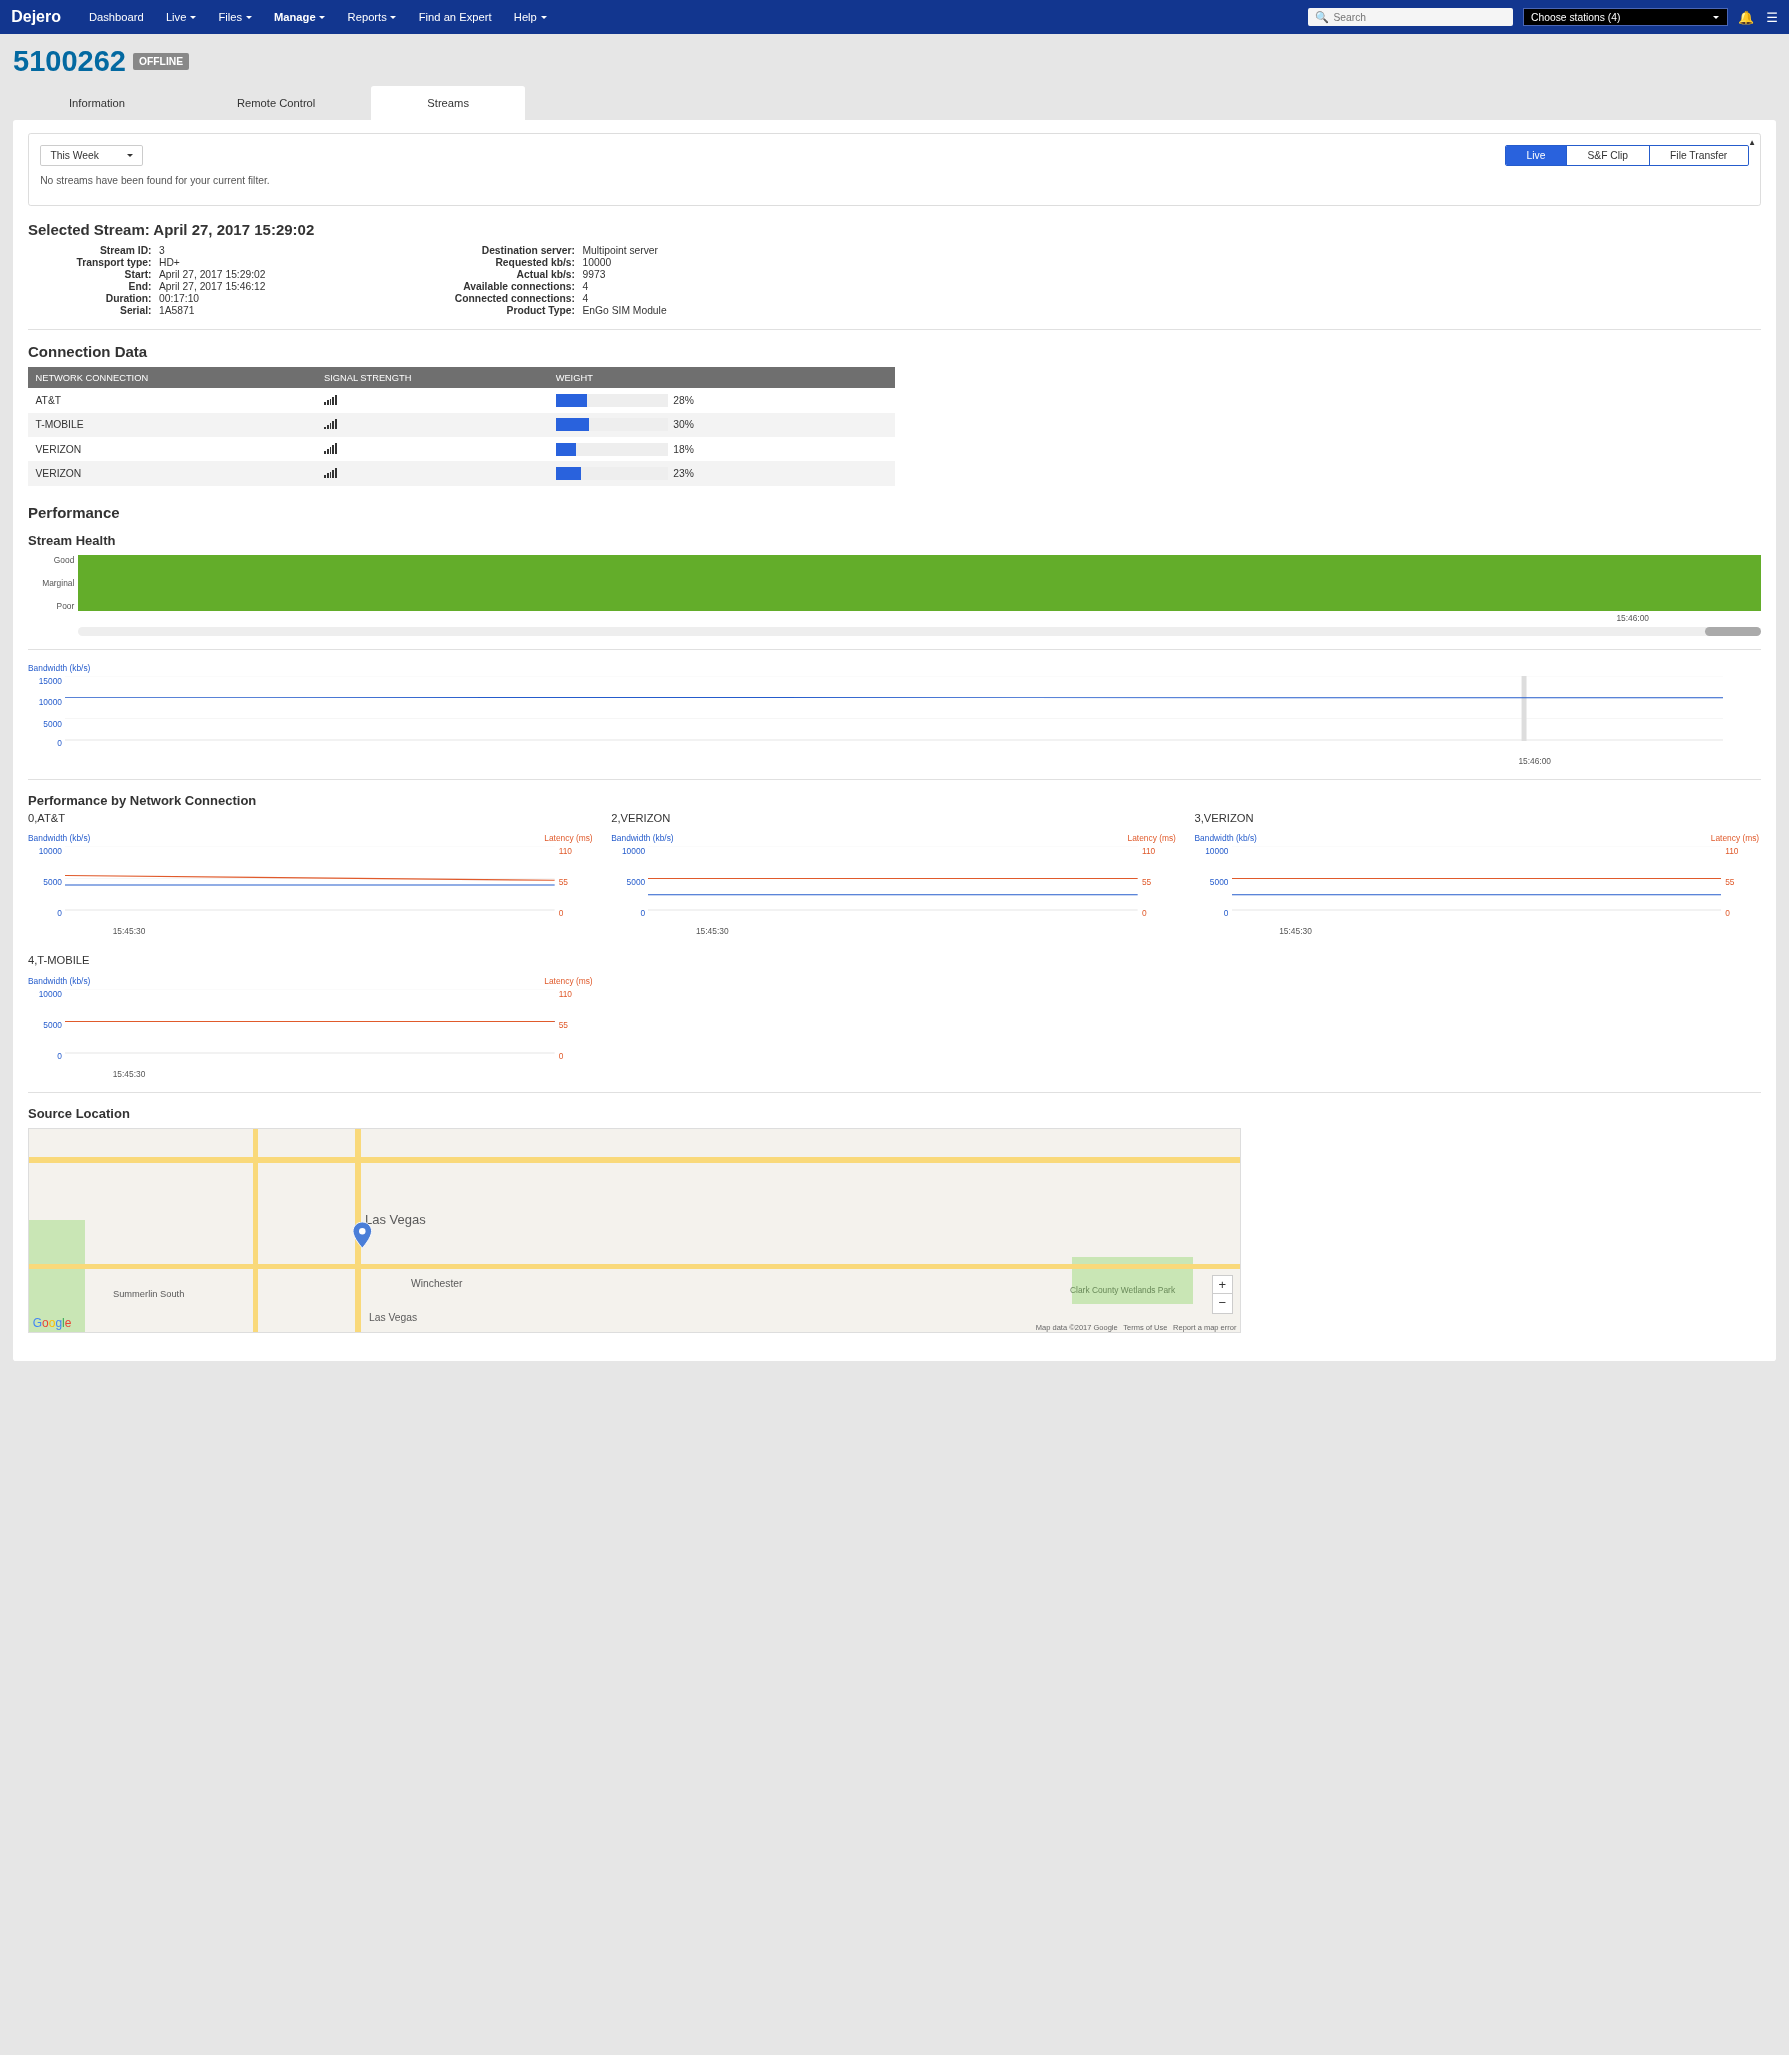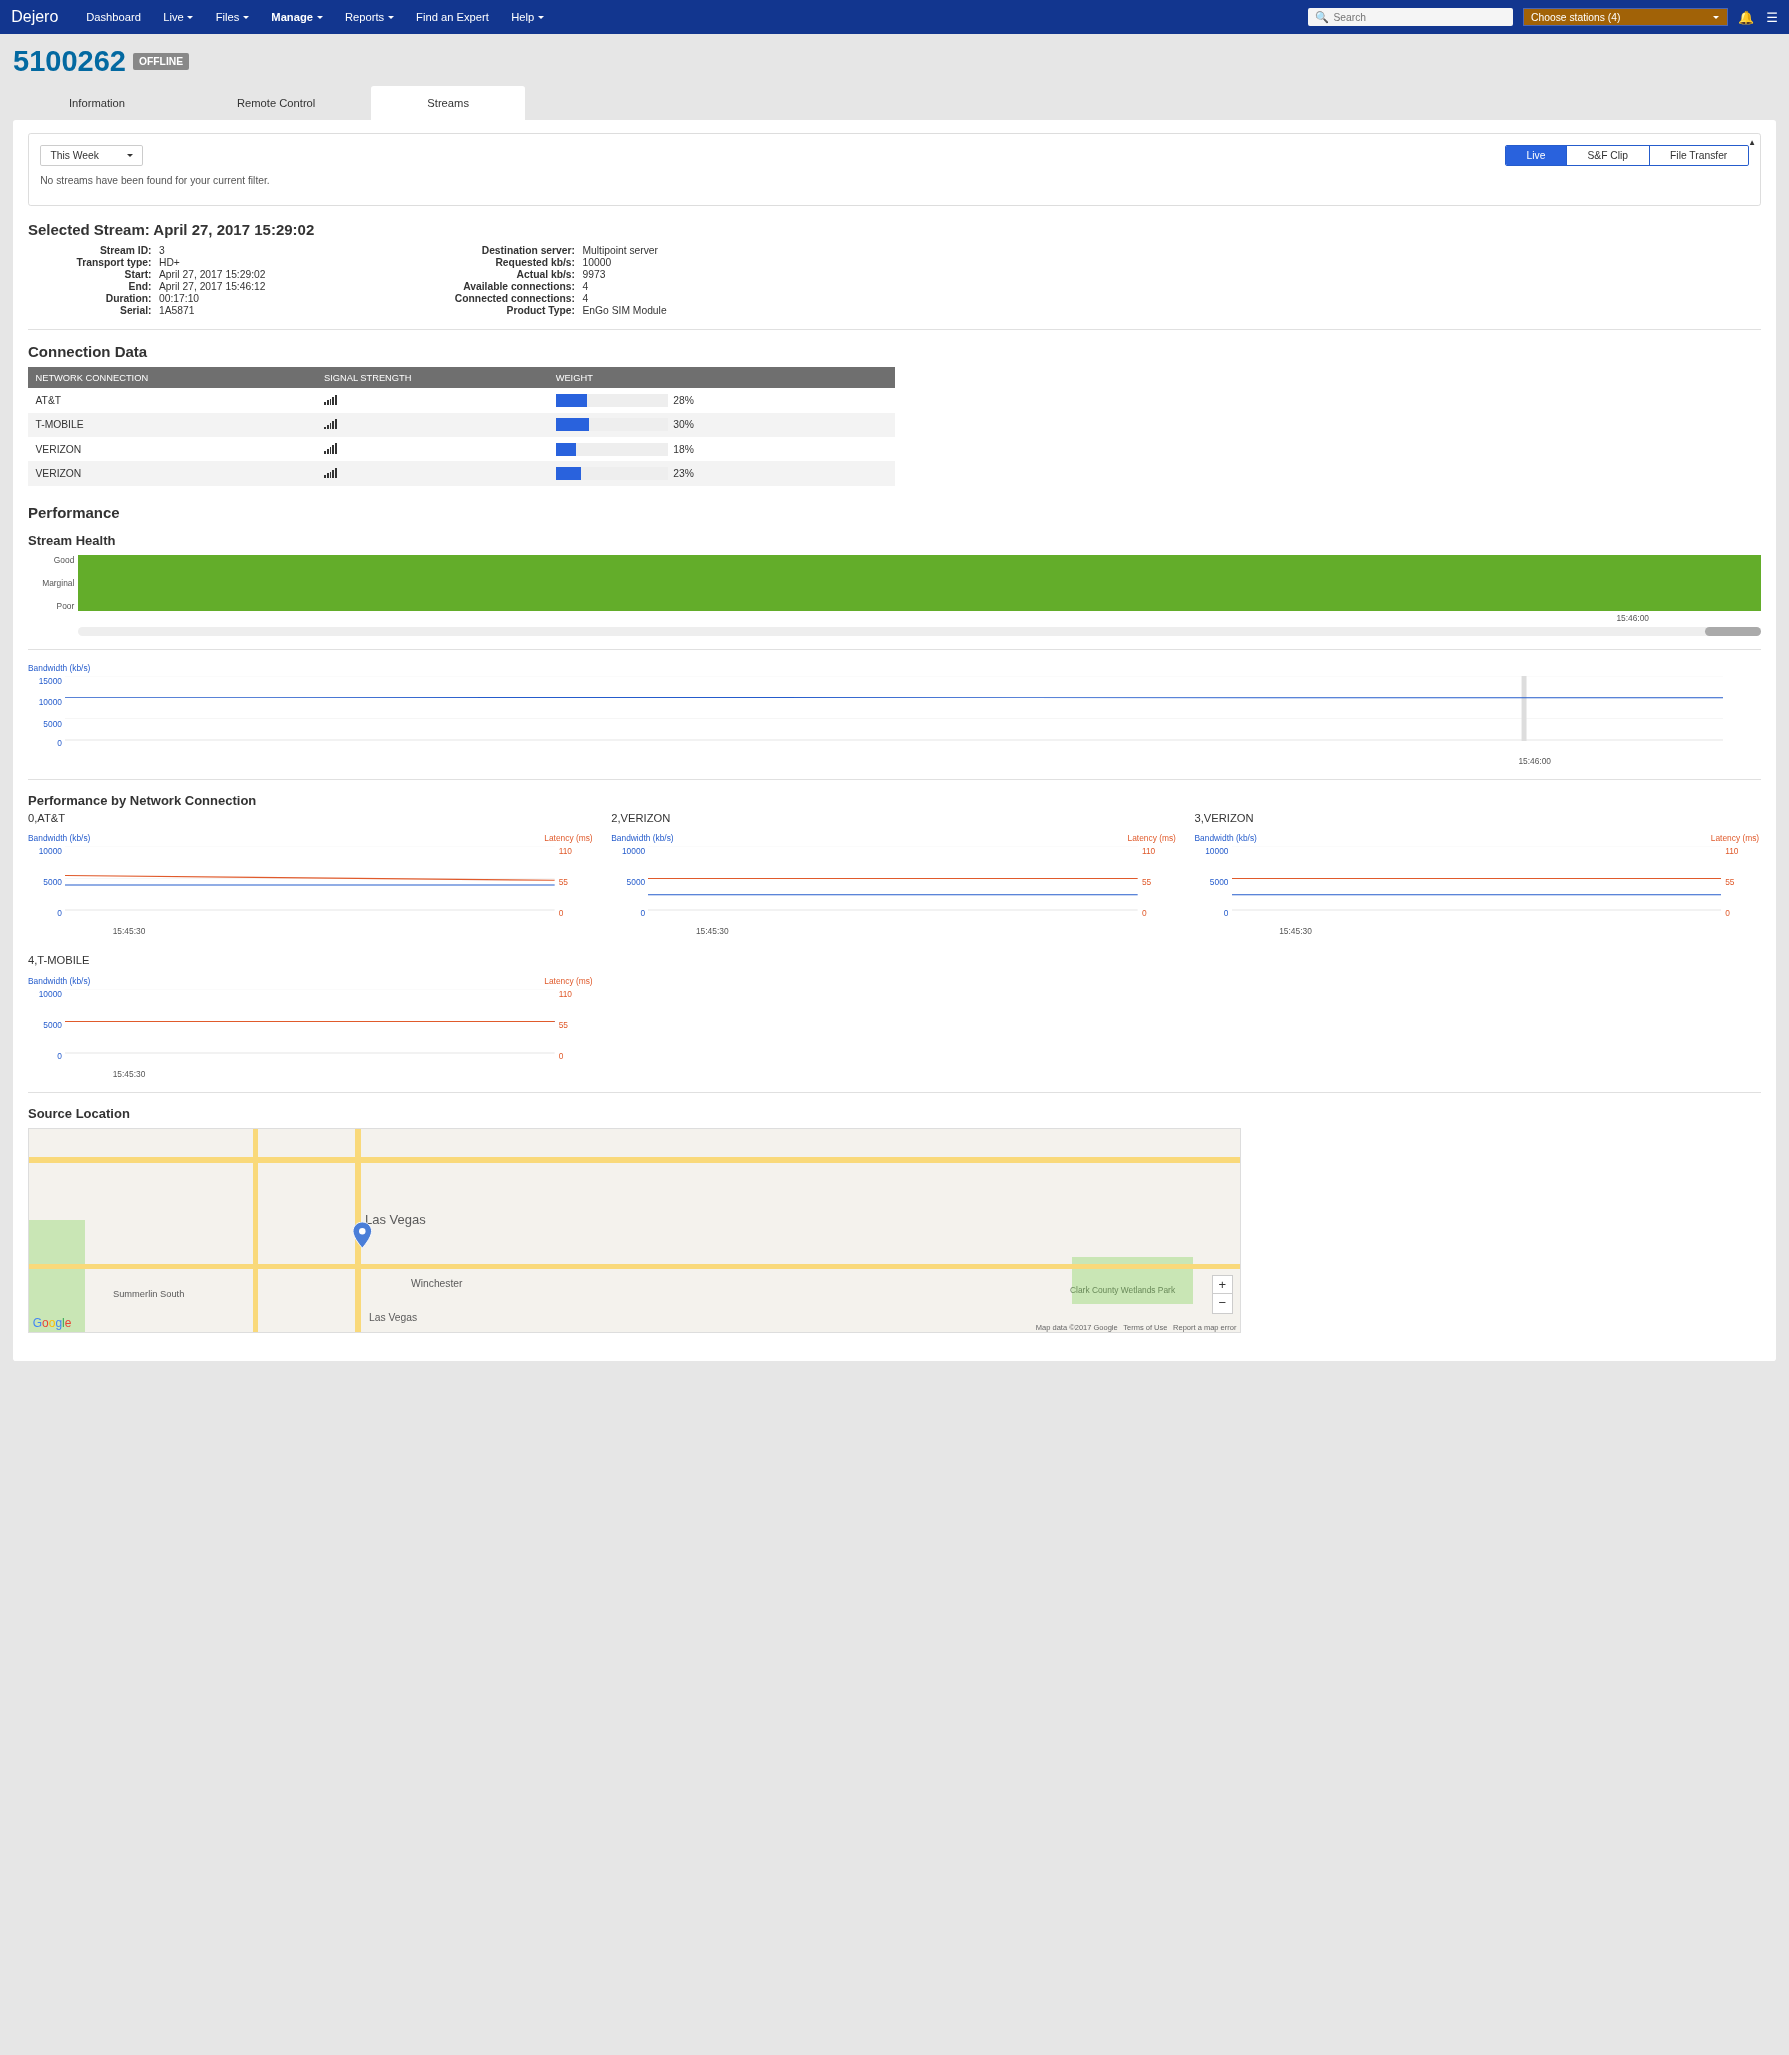--- a/index.html
+++ b/index.html
@@ -1,27 +1,27 @@
 <!DOCTYPE html>
 <html style="font-size:15px"><head>
 <meta charset="utf-8">
 <style>
 * { margin: 0; padding: 0; box-sizing: border-box; }
 body { font-family: Arial, Helvetica, sans-serif; background: #e6e6e6; color: #333; font-size: 11.2px; }
 
 
 .topbar { background: #12368f; height: 34px; display: flex; align-items: center; padding: 0 11.2px; color: #fff; }
-.brand { font-weight: normal; font-size: 16px; margin-right: 18.6px; }
+.brand { font-weight: bold; font-size: 16px; margin-right: 18.6px; }
 .topnav { display: flex; gap: 3.7px; flex: 1; }
 .topnav-item { padding: 7.5px 9.3px; cursor: pointer; font-size: 11.2px; display: flex; align-items: center; gap: 3.7px; }
 .topnav-item.active { font-weight: bold; }
 .caret-down { width: 0; height: 0; border-left: 3.7px solid transparent; border-right: 3.7px solid transparent; border-top: 3.7px solid #fff; }
 .search-box { background: #f5f5f5; border-radius: 1.9px; padding: 2.8px 7.5px; width: 205px; display: flex; align-items: center; gap: 3.7px; color: #888; margin-right: 9.3px; }
 .search-box input { border: none; background: transparent; outline: none; width: 100%; font-size: 10.3px; }
-.station-select { background: #a16207; border: 0.9px solid #4a66b5; color: #fff; padding: 2.8px 7.5px; width: 205px; display: flex; justify-content: space-between; align-items: center; font-size: 10.3px; margin-right: 11.2px; }
+.station-select { background: #000000; border: 0.9px solid #4a66b5; color: #fff; padding: 2.8px 7.5px; width: 205px; display: flex; justify-content: space-between; align-items: center; font-size: 10.3px; margin-right: 11.2px; }
 .top-icons { display: flex; gap: 11.2px; align-items: center; }
 .top-icon { cursor: pointer; font-size: 13px; }
 
 
 .page { padding: 11.2px 13px; }
 .page-title-row { display: flex; align-items: center; gap: 7.5px; margin-bottom: 7.5px; }
 .page-title { font-size: 29px; font-weight: 700; color: #0369a1; }
 .badge { background: #888; color: #fff; padding: 2.8px 5.6px; font-size: 10.3px; font-weight: bold; border-radius: 1.9px; }
 .tabs-row { display: flex; }
 .page-tab { padding: 11.2px 56px; cursor: pointer; font-size: 11.2px; color: #333; border-top-left-radius: 2.8px; border-top-right-radius: 2.8px; }

